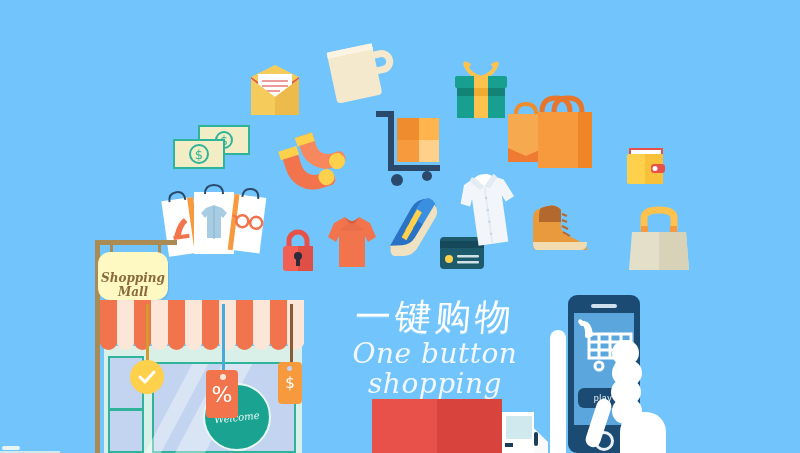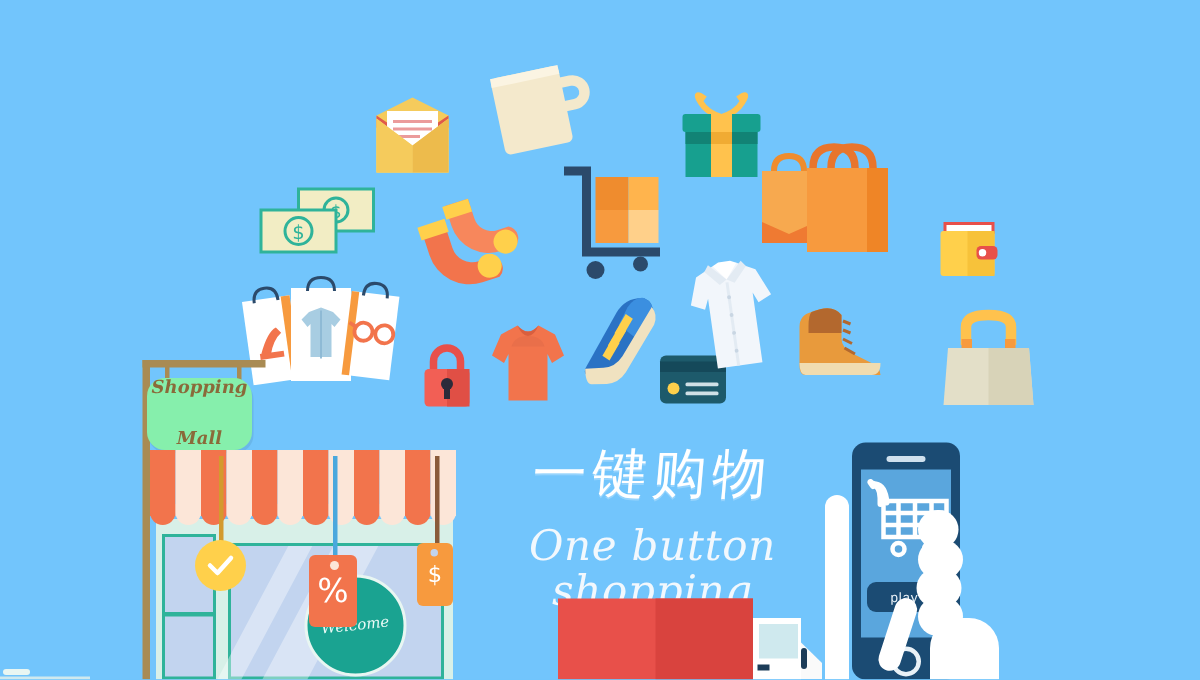--- a/index.html
+++ b/index.html
@@ -17,32 +17,32 @@
     font-family:"DejaVu Sans",sans-serif;
     font-size:36px;color:#ffffff;letter-spacing:4px;
     font-weight:400;line-height:1.1;
     text-shadow:0 1px 0 rgba(255,255,255,.25);
     transform:skewX(-5deg);
   }
   #en-title{
     font-family:"DejaVu Serif",serif;
     font-style:italic;font-weight:400;
     font-size:28px;color:#f2f8fd;letter-spacing:.5px;
-    margin-top:12px;line-height:1.1;
+    margin-top:2px;line-height:1.1;
   }
 
   
   #mall-post{left:95px;top:240px;width:5px;height:213px;background:#a98b53;}
   #mall-bar{left:95px;top:240px;width:82px;height:5px;background:#a98b53;}
   #mall-hang1{left:110px;top:243px;width:3px;height:12px;background:#a98b53;}
   #mall-hang2{left:158px;top:243px;width:3px;height:12px;background:#a98b53;}
   #mall-sign{
-    left:98px;top:252px;width:70px;height:48px;background:#86efac;
+    left:98px;top:252px;width:70px;height:48px;background:#fef9c3;
     border-radius:12px;display:flex;flex-direction:column;
-    align-items:center;justify-content:space-between;
+    align-items:center;justify-content:flex-end;
     box-shadow:1px 2px 0 rgba(0,0,0,.07);
   }
   #mall-sign .ln{
     font-family:"DejaVu Serif",serif;font-style:italic;
     font-size:12px;color:#8a6a3a;line-height:1.15;font-weight:700;
   }
 
   
   #store{left:100px;top:300px;width:206px;height:153px;}
   #awning{position:absolute;left:0;top:0;width:206px;height:50px;overflow:hidden;}

